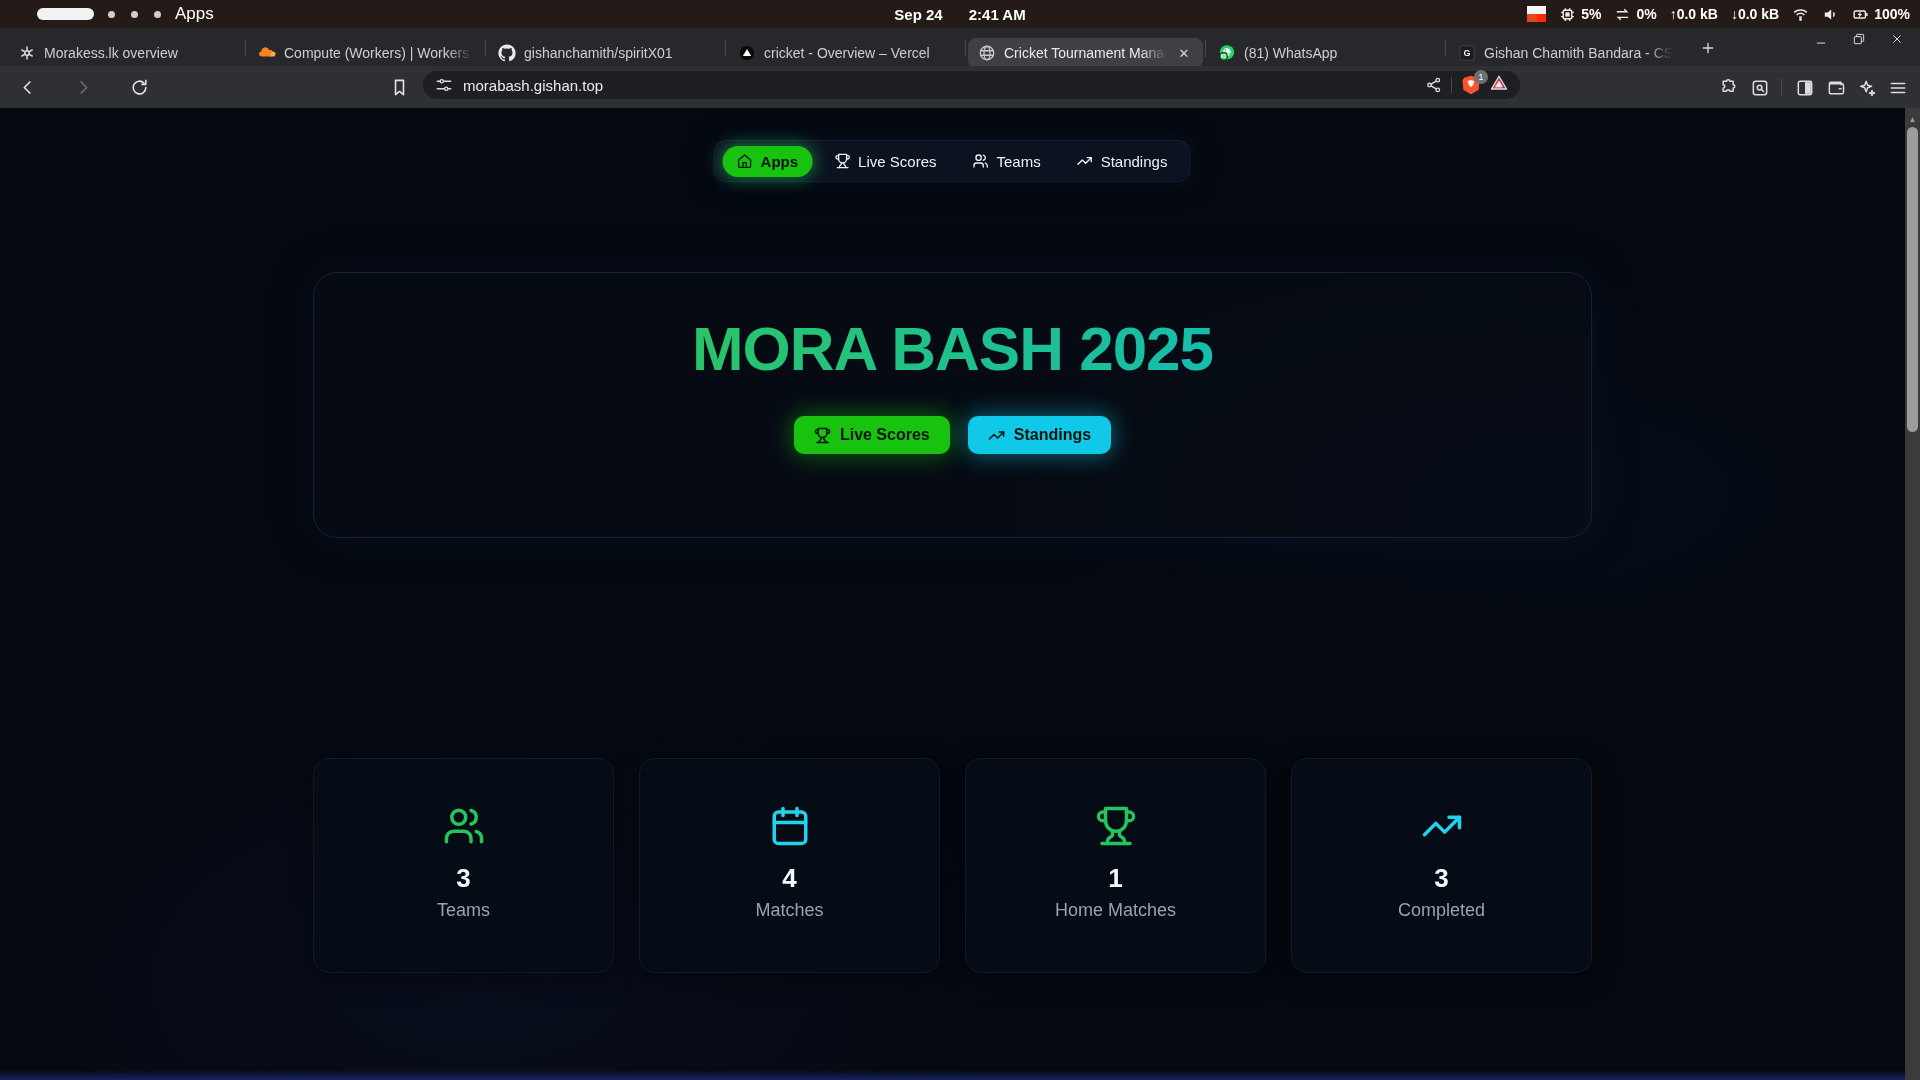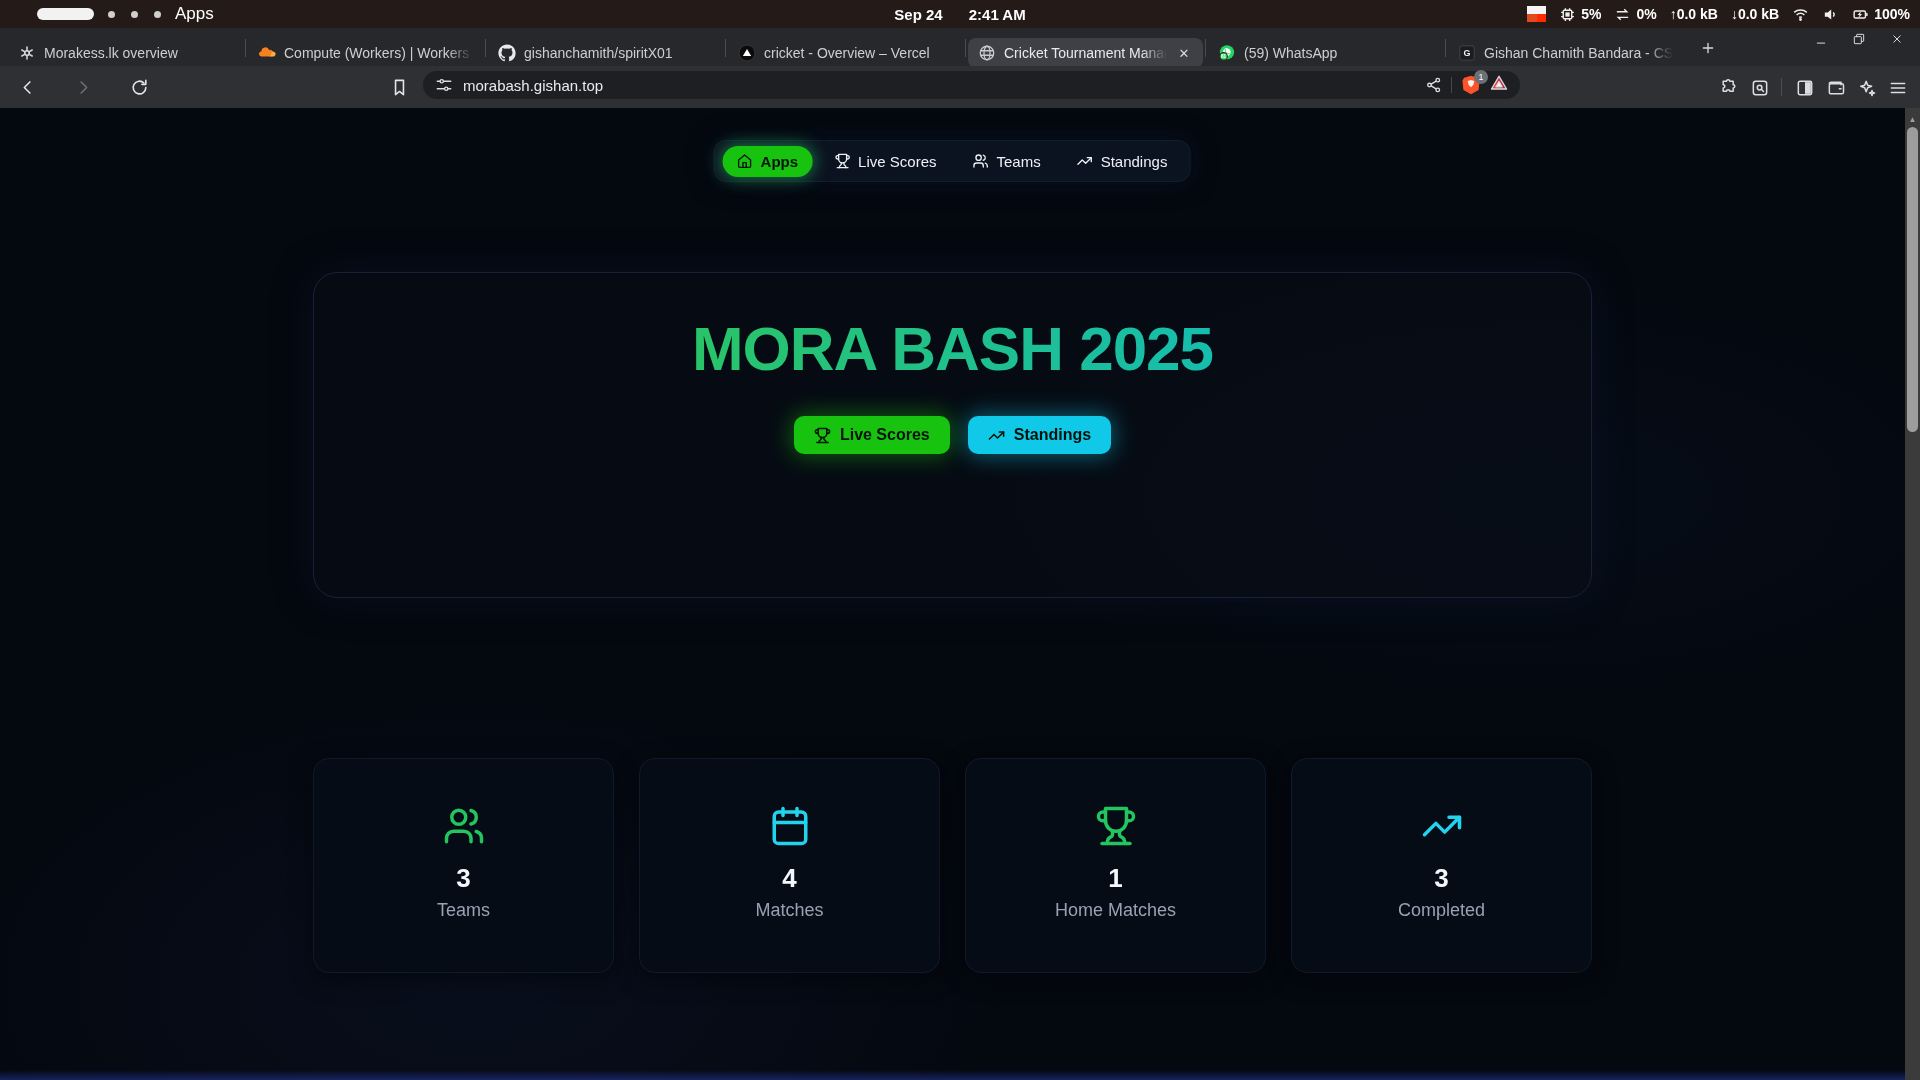--- a/index.html
+++ b/index.html
@@ -88,21 +88,21 @@
     display:flex; align-items:center; gap:8px; padding:0 8px;
     box-shadow:0 0 24px rgba(10,20,40,0.8); }
   .nav-item { display:flex; align-items:center; gap:8px; padding:7px 14px; border-radius:17px;
     color:#eef1f4; font-size:15px; cursor:pointer; white-space:nowrap; }
   .nav-item svg { width:16px; height:16px; fill:none; stroke:currentColor; stroke-width:2;
     stroke-linecap:round; stroke-linejoin:round; }
   .nav-item.active { color:#04130a; font-weight:bold;
     box-shadow:0 0 16px 2px rgba(34,197,94,0.55); }
 
   
-  .hero { position:absolute; left:313px; top:164px; width:1279px; height:326px;
+  .hero { position:absolute; left:313px; top:164px; width:1279px; height:266px;
     background:rgba(9,14,24,0.55); border:1px solid #182236; border-radius:24px;
     box-shadow:0 0 40px rgba(15,30,60,0.35); text-align:center; }
   .hero-title { margin-top:40px; font-size:62px; font-weight:800; letter-spacing:-1px;
     background:linear-gradient(90deg,#29c468,#16bdae);
     -webkit-background-clip:text; background-clip:text; color:transparent; display:inline-block; }
   .hero-sub { margin:22px auto 0; width:640px; font-size:21px; line-height:1.4; color:#c6ccd4; }
   .hero-btns { margin-top:32px; display:flex; justify-content:center; gap:18px; }
   .hero-btn { display:flex; align-items:center; gap:9px; height:38px; padding:0 20px;
     border:none; border-radius:10px; font-size:16px; font-weight:bold; color:#03130a; cursor:pointer;
     font-family:"Liberation Sans", sans-serif; }
@@ -230,21 +230,21 @@
         </div>
         <div class="tab-sep"></div>
         <div class="tab">
           <span class="favicon"><svg width="18" height="18" viewBox="0 0 24 24">
               <circle cx="12" cy="11" r="9.5" fill="#25d366"></circle>
               <path d="M12 5.5a5.5 5.5 0 0 0-4.7 8.4L6.5 17l3.2-.8A5.5 5.5 0 1 0 12 5.5z" fill="#fff"></path>
               <path d="M10 8.8c.6 1.8 1.9 3.1 3.7 3.7l.8-.8 1.3.8c-.3 1-1.1 1.3-2 1-2-.5-4.3-2.8-4.8-4.8-.2-.9.1-1.7 1-2l.8 1.3z" fill="#25d366"></path>
               <circle cx="7.5" cy="16.5" r="5" fill="#3ddc5a" stroke="#27282b" stroke-width="1.4"></circle>
               <text x="7.5" y="19" font-size="6.2" font-weight="bold" fill="#fff" text-anchor="middle" font-family="Liberation Sans, sans-serif">81</text>
             </svg></span>
-          <span class="tab-title">(59) WhatsApp</span>
+          <span class="tab-title">(81) WhatsApp</span>
         </div>
         <div class="tab-sep"></div>
         <div class="tab">
           <span class="favicon"><svg width="18" height="18" viewBox="0 0 24 24">
               <rect x="2.5" y="2.5" width="19" height="19" rx="3" fill="#1b1c1f" stroke="#4c4d50"></rect>
               <text x="12" y="16.5" font-size="12" font-weight="bold" fill="#f0f0f0" text-anchor="middle" font-family="Liberation Sans, sans-serif">G</text>
             </svg></span>
           <span class="tab-title">Gishan Chamith Bandara - CSE U<span class="fade"></span></span>
         </div>
       </div>

